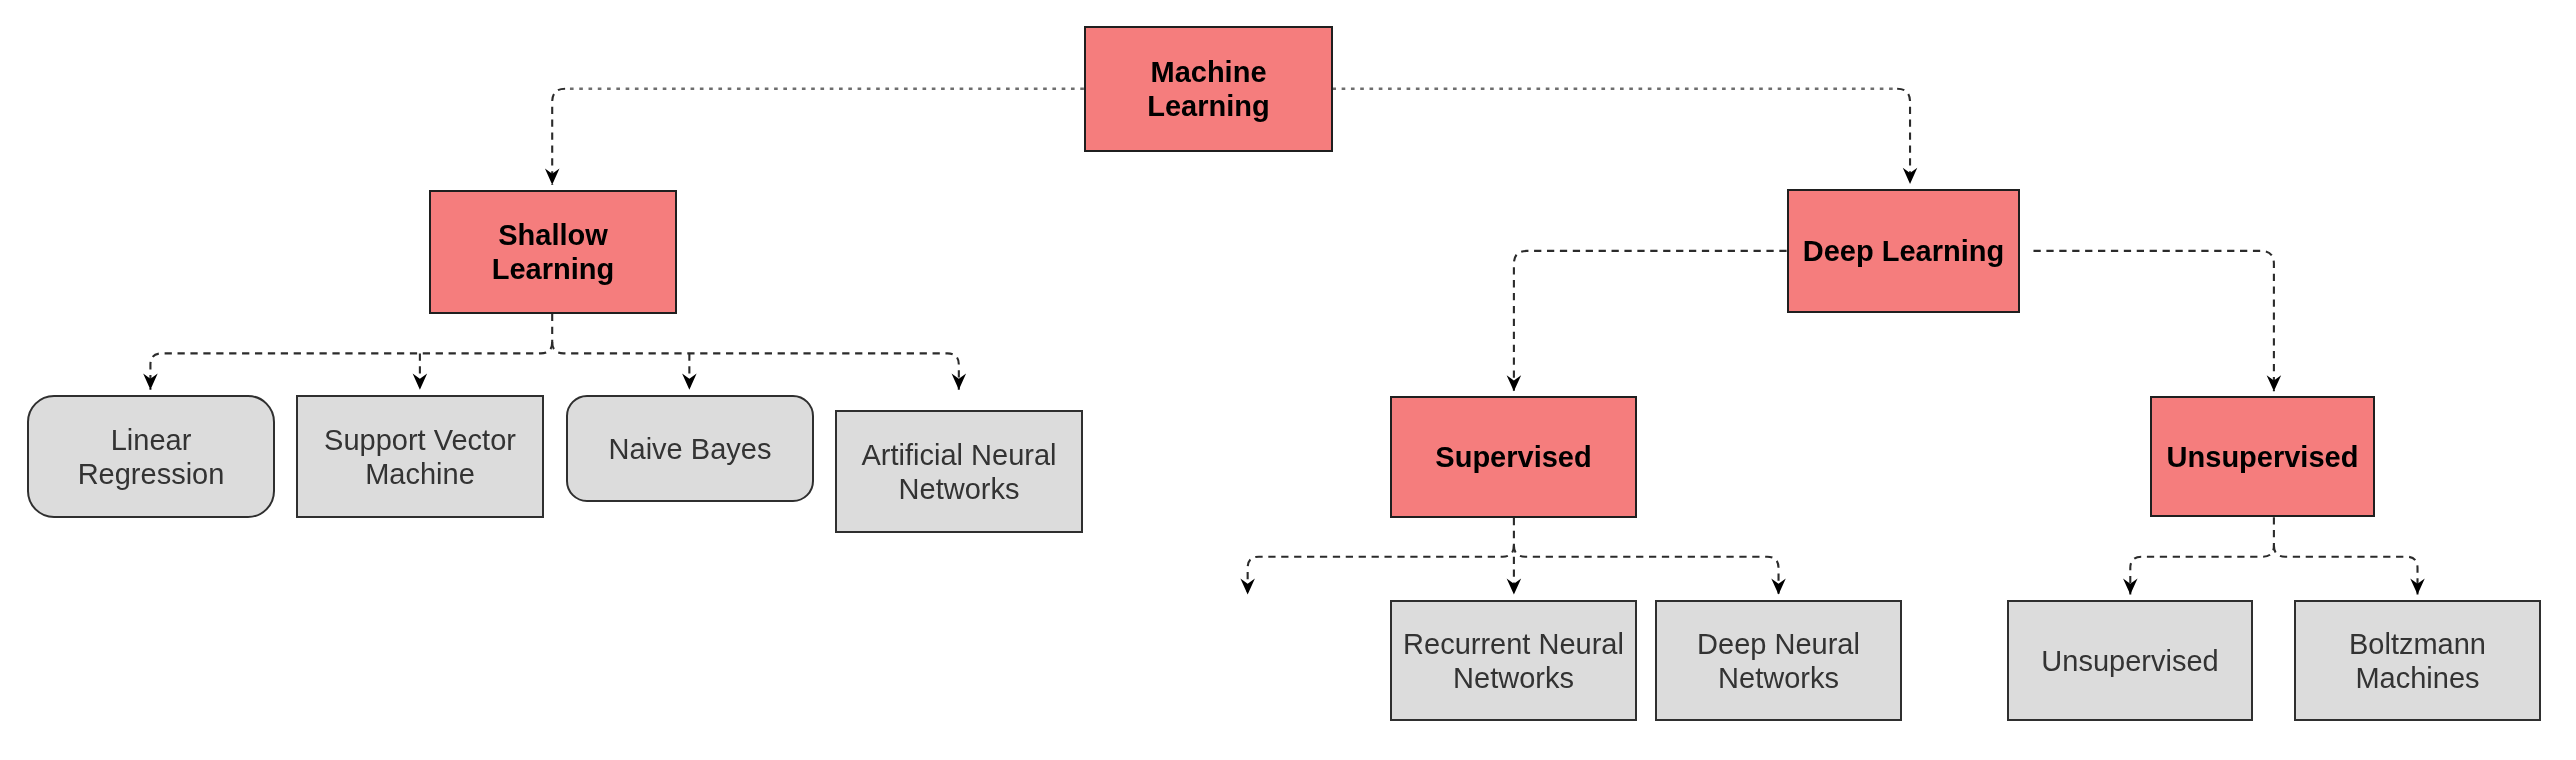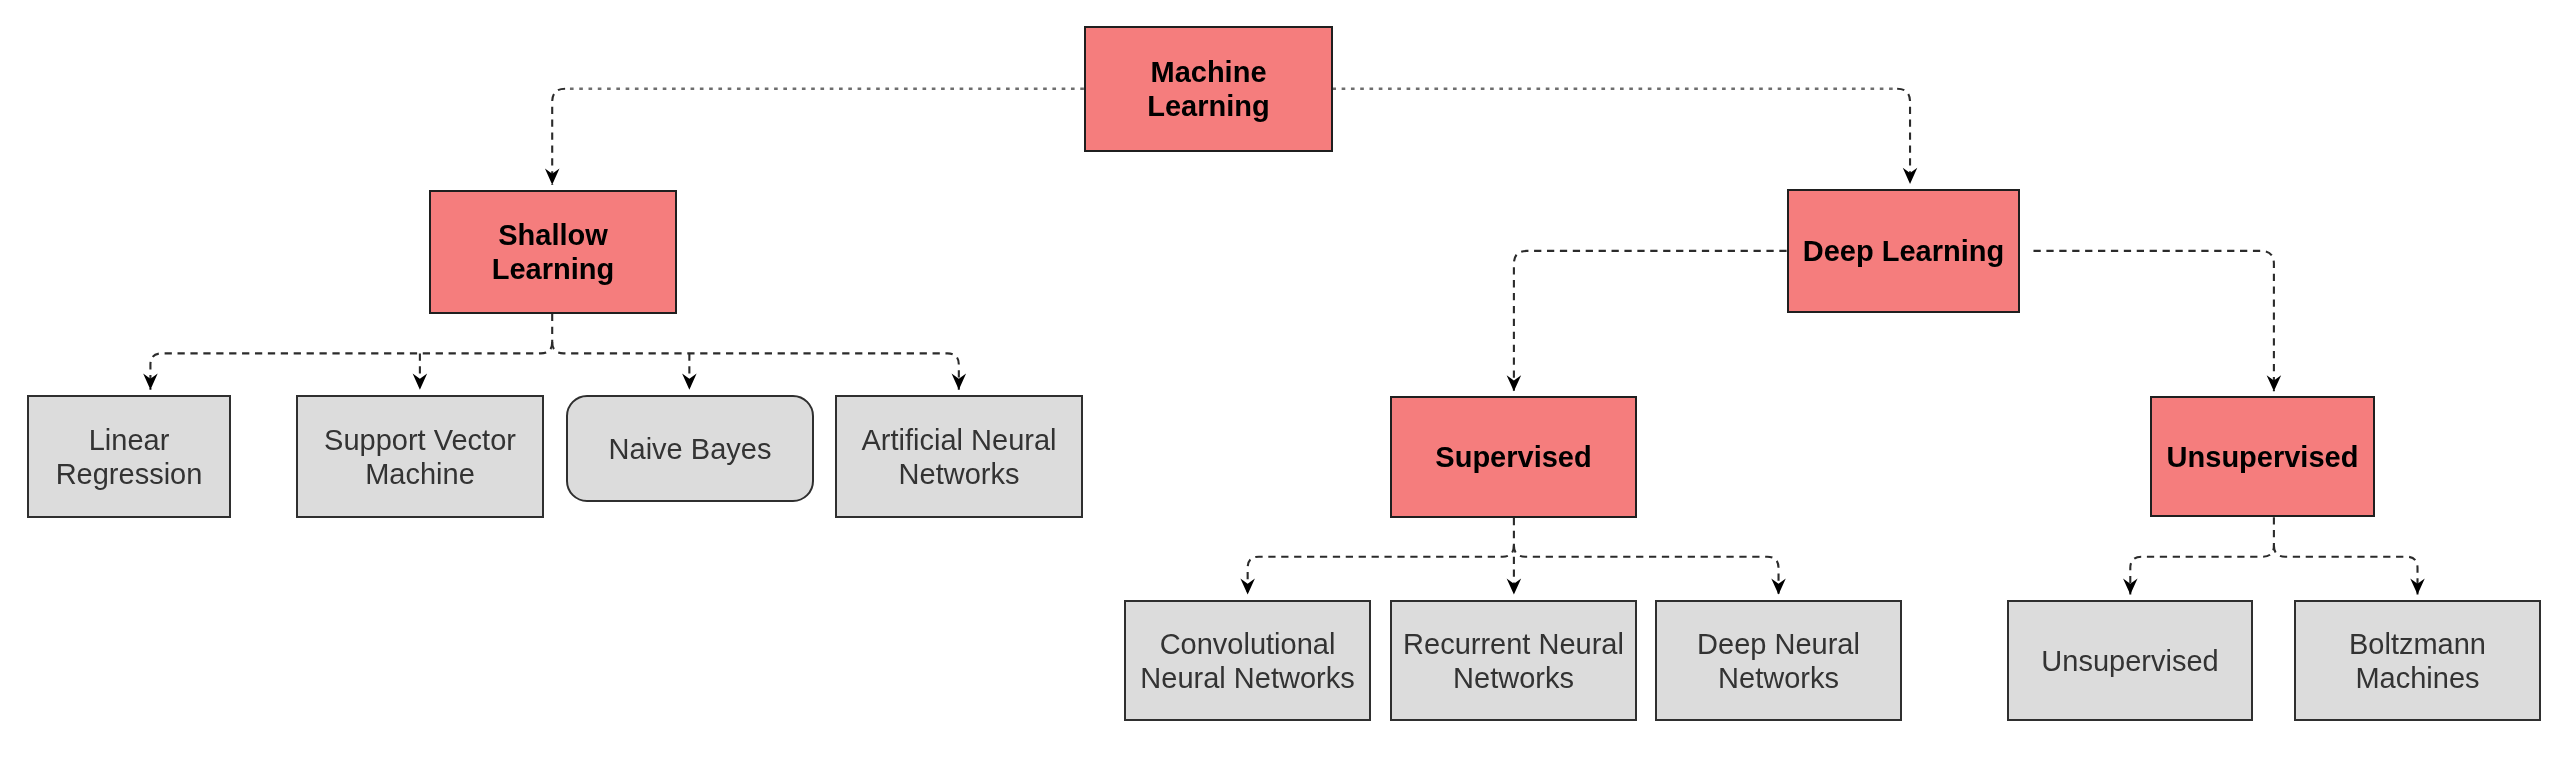--- a/index.html
+++ b/index.html
@@ -105,47 +105,43 @@
   </div>
 
   <div class="node node--category" style="left:429px; top:190px; width:248px; height:124px;">
     <span class="node__label">Shallow
 Learning</span>
   </div>
   <div class="node node--category" style="left:1787px; top:189px; width:233px; height:124px;">
     <span class="node__label">Deep Learning</span>
   </div>
 
-  <div class="node node--leaf" style="left:27px; top:395px; width:204px; height:123px;">
+  <div class="node node--leaf" style="left:27px; top:395px; width:248px; height:123px;border-radius:27px;">
     <span class="node__label">Linear
 Regression</span>
   </div>
   <div class="node node--leaf" style="left:296px; top:395px; width:248px; height:123px;">
     <span class="node__label">Support Vector
 Machine</span>
   </div>
   <div class="node node--leaf" style="left:566px; top:395px; width:248px; height:107px;border-radius:21px;">
     <span class="node__label">Naive Bayes</span>
   </div>
-  <div class="node node--leaf" style="left:835px; top:395px; width:248px; height:123px;">
+  <div class="node node--leaf" style="left:835px; top:410px; width:248px; height:123px;">
     <span class="node__label">Artificial Neural
 Networks</span>
   </div>
 
   <div class="node node--category" style="left:1390px; top:396px; width:247px; height:122px;">
     <span class="node__label">Supervised</span>
   </div>
   <div class="node node--category" style="left:2150px; top:396px; width:225px; height:121px;text-align:right;">
     <span class="node__label">Unsupervised</span>
   </div>
 
-  <div class="node node--leaf" style="left:1124px; top:600px; width:247px; height:121px;">
-    <span class="node__label">Convolutional
-Neural Networks</span>
-  </div>
   <div class="node node--leaf" style="left:1390px; top:600px; width:247px; height:121px;">
     <span class="node__label">Recurrent Neural
 Networks</span>
   </div>
   <div class="node node--leaf" style="left:1655px; top:600px; width:247px; height:121px;">
     <span class="node__label">Deep Neural
 Networks</span>
   </div>
 
   <div class="node node--leaf" style="left:2007px; top:600px; width:246px; height:121px;">

